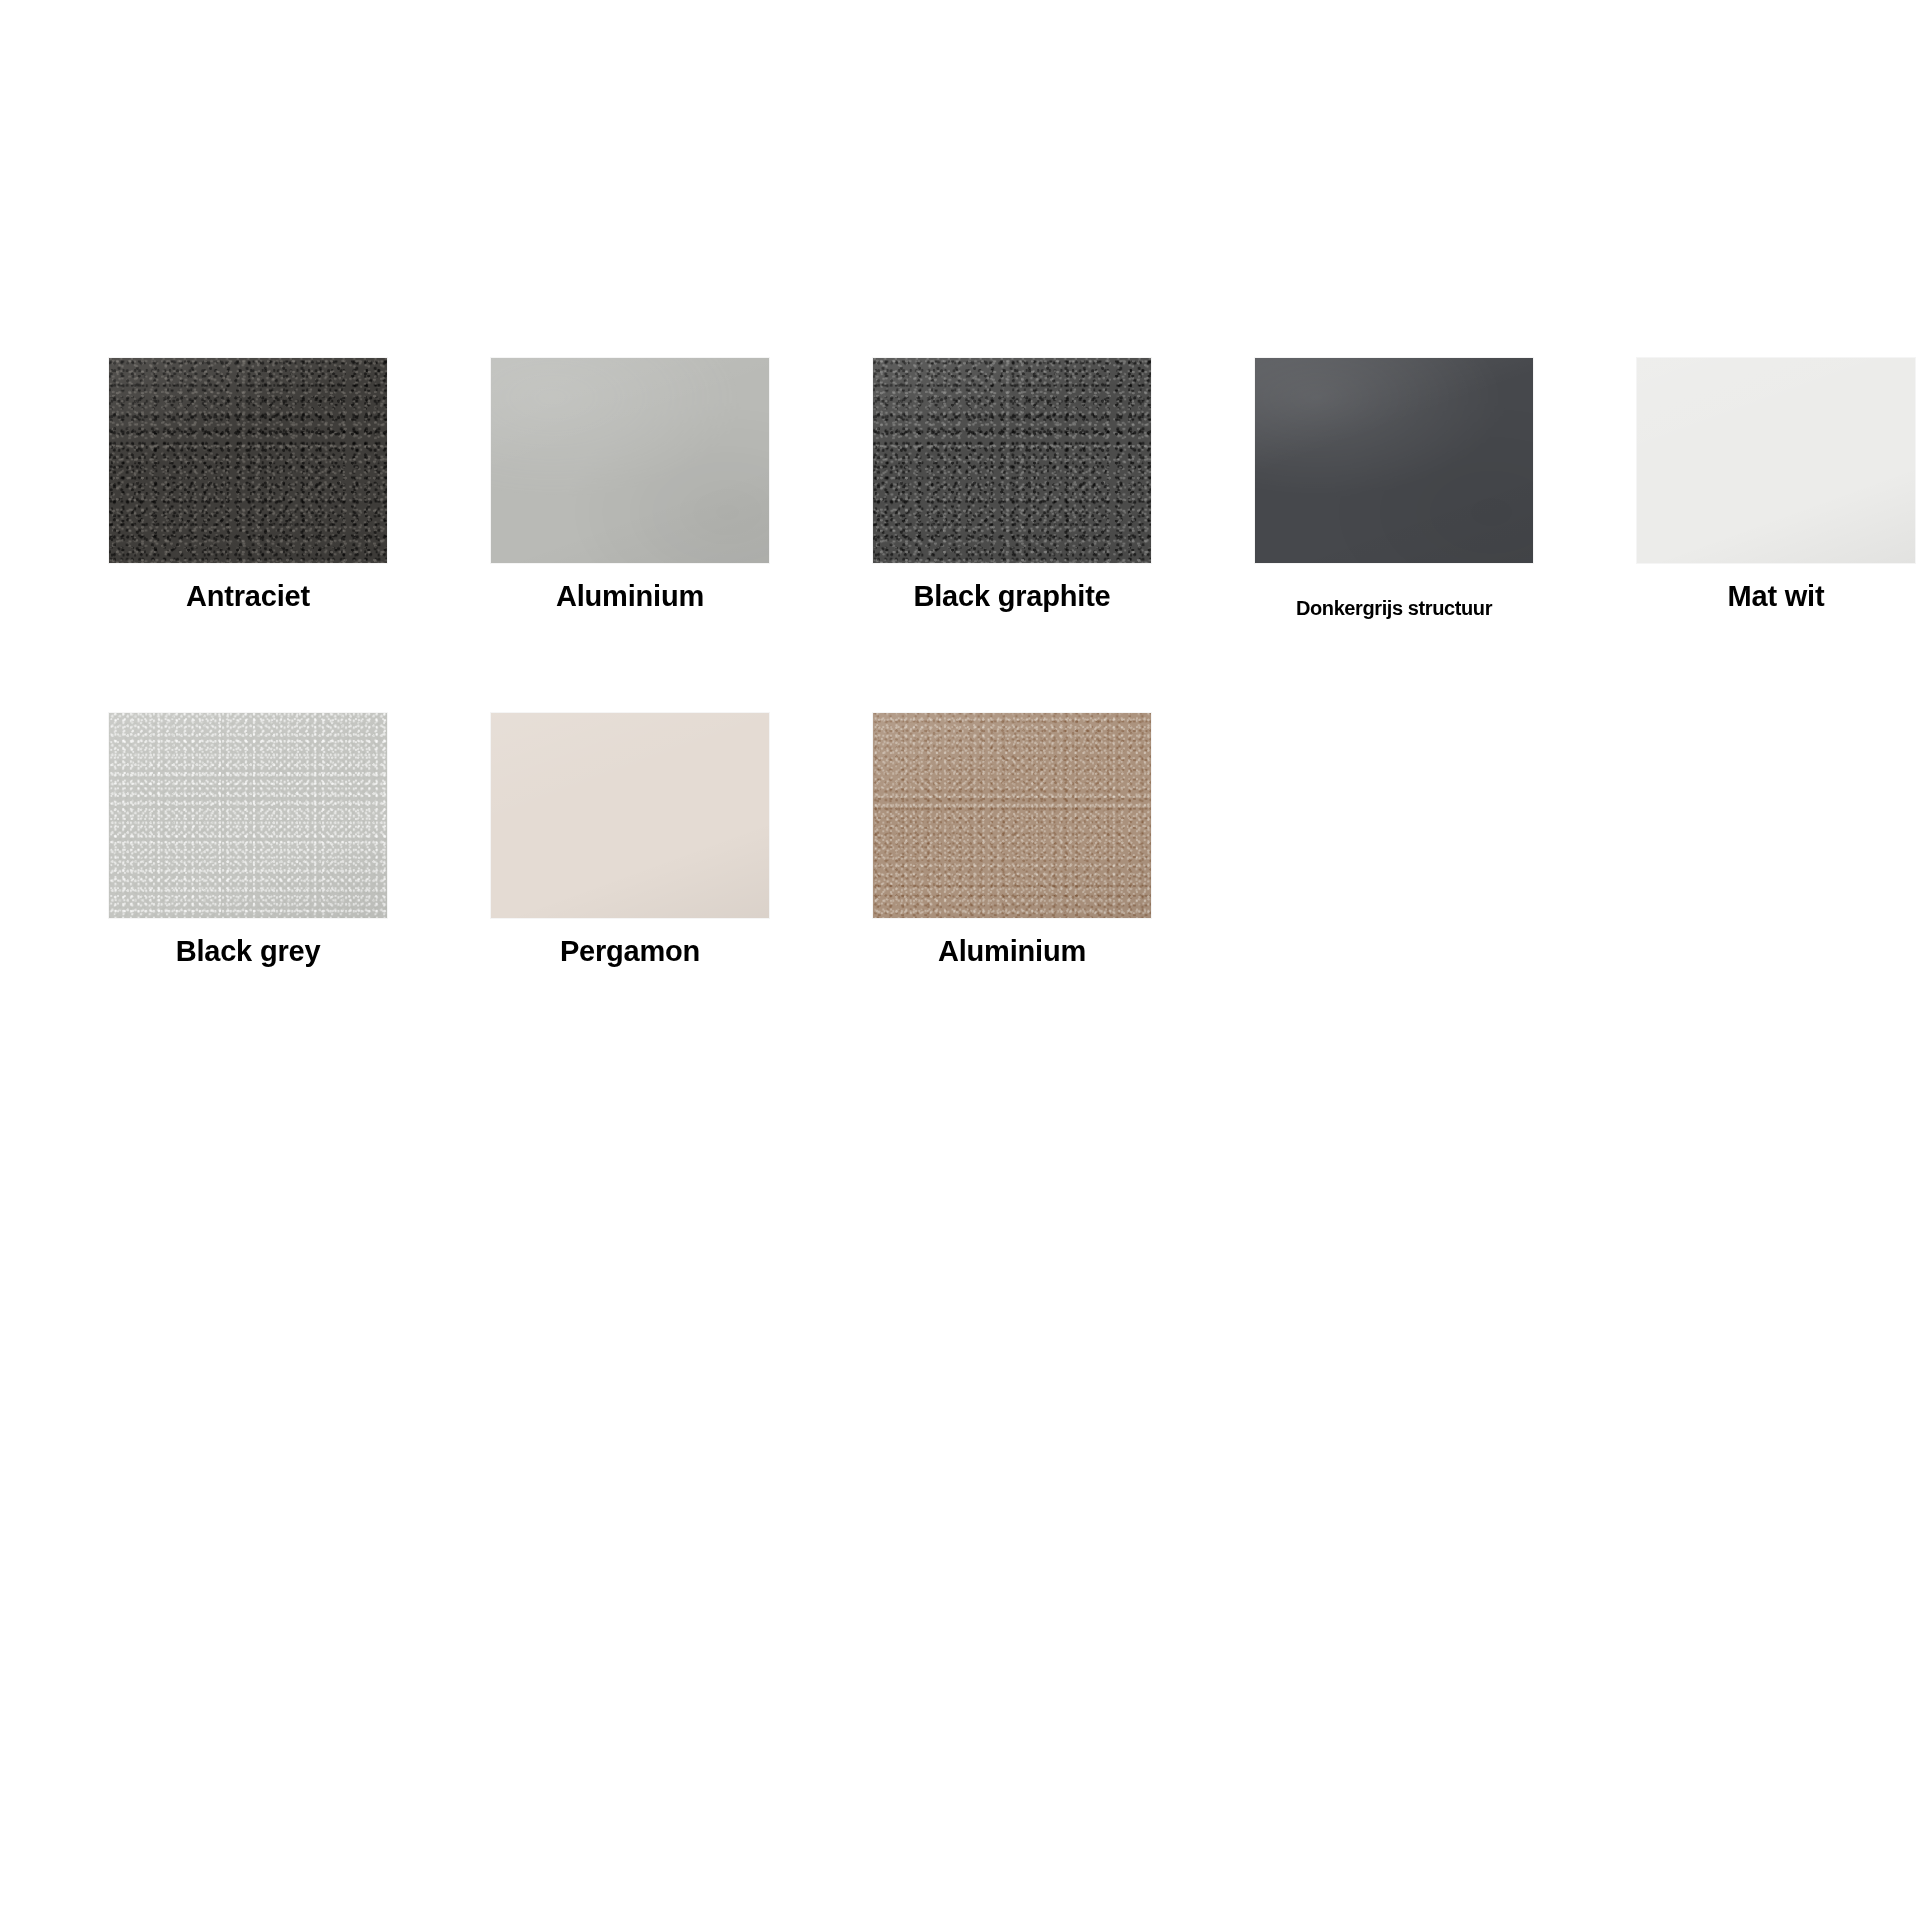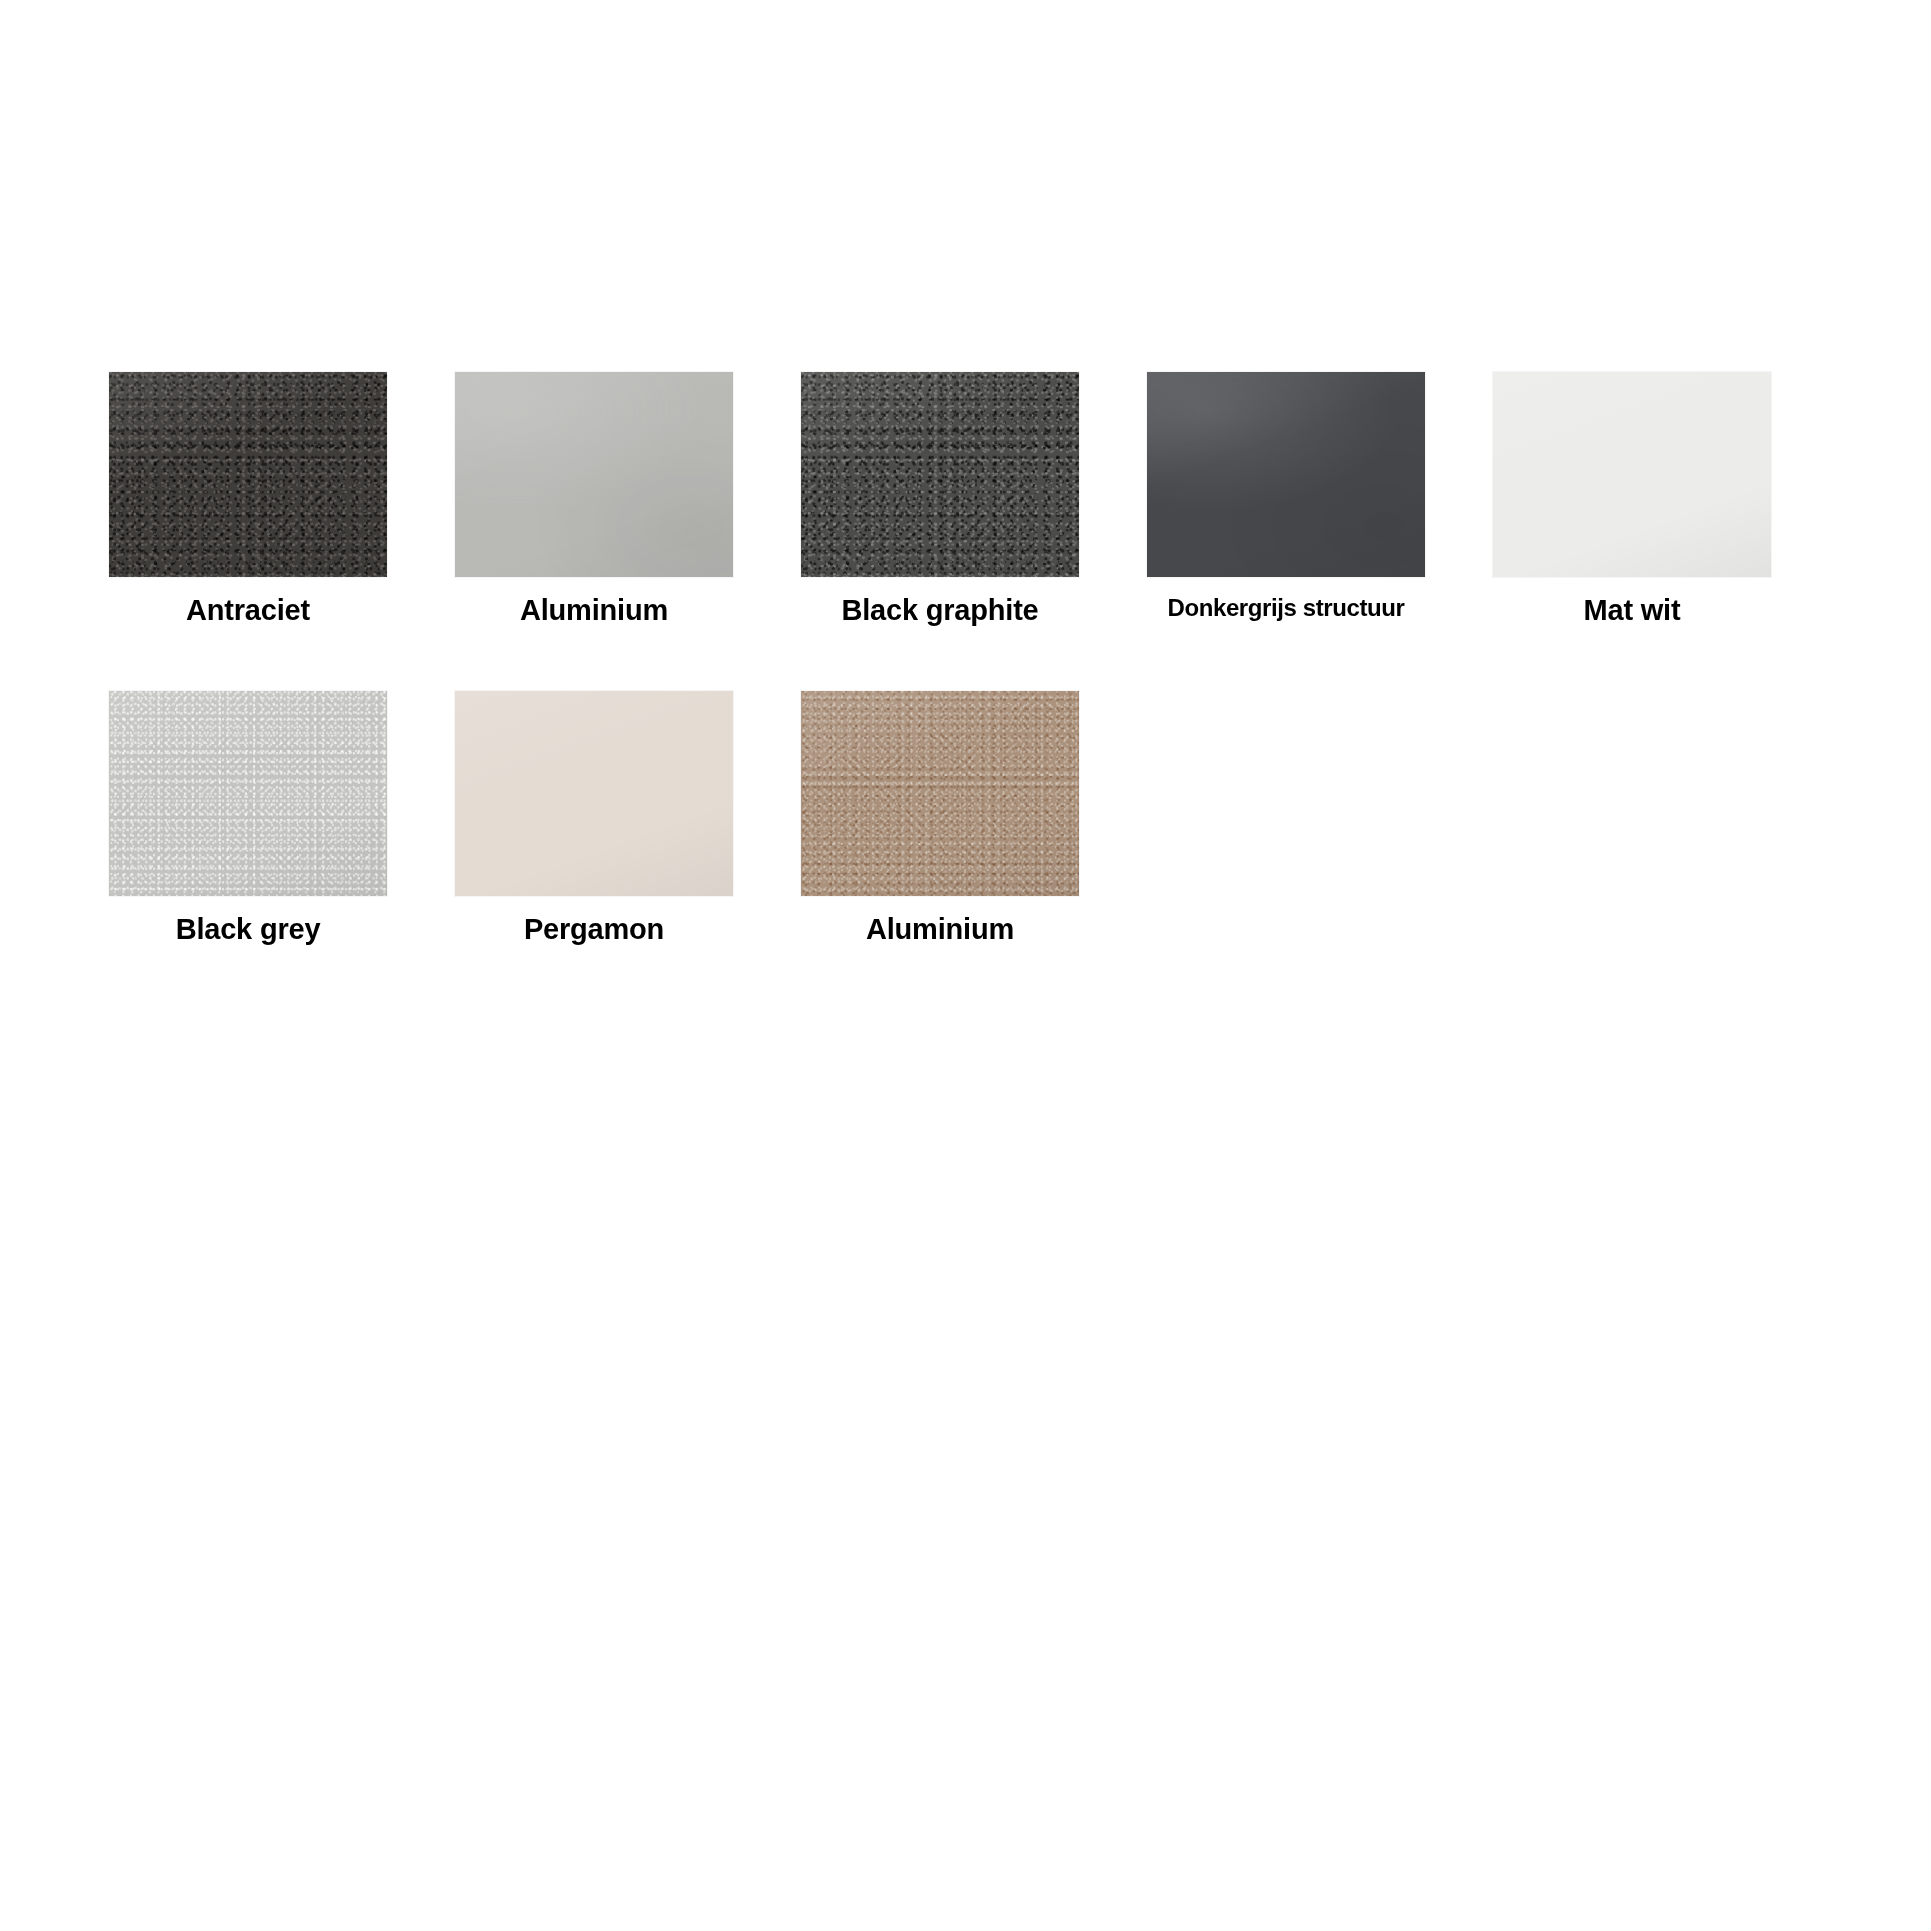--- a/index.html
+++ b/index.html
@@ -21,25 +21,26 @@
     left: 0;
     top: 0;
     width: 1931px;
     height: 1931px;
     background: #ffffff;
   }
 
   .swatch-grid {
     position: absolute;
     left: 75px;
-    top: 372px;
+    top: 358px;
     width: 1728px;
     display: grid;
     grid-template-columns: repeat(5, 346px);
     grid-template-rows: repeat(2, 319px);
+    gap: 36px;
   }
 
   .swatch-cell {
     position: relative;
     width: 346px;
     height: 319px;
     box-sizing: border-box;
   }
 
   .swatch-chip {
@@ -160,22 +161,23 @@
     text-align: center;
     color: #000000;
     font-family: "Liberation Sans", sans-serif;
     font-weight: 700;
     font-size: 29px;
     letter-spacing: -0.2px;
     line-height: 1;
     white-space: nowrap;
   }
   .swatch-label.compact {
-    font-size: 24px;
+    font-size: 20px;
     letter-spacing: -0.4px;
+    margin-top: 16px;
   }
 </style>
 </head>
 <body style="background: rgb(255, 255, 255);">
 
 <div id="swatch-board">
   <div class="swatch-grid">
       <div class="swatch-cell">
         <div class="swatch-chip tex-speckle-heavy" title="Antraciet" style="background-color: rgb(63, 61, 58);">
           <span class="grain"></span>

